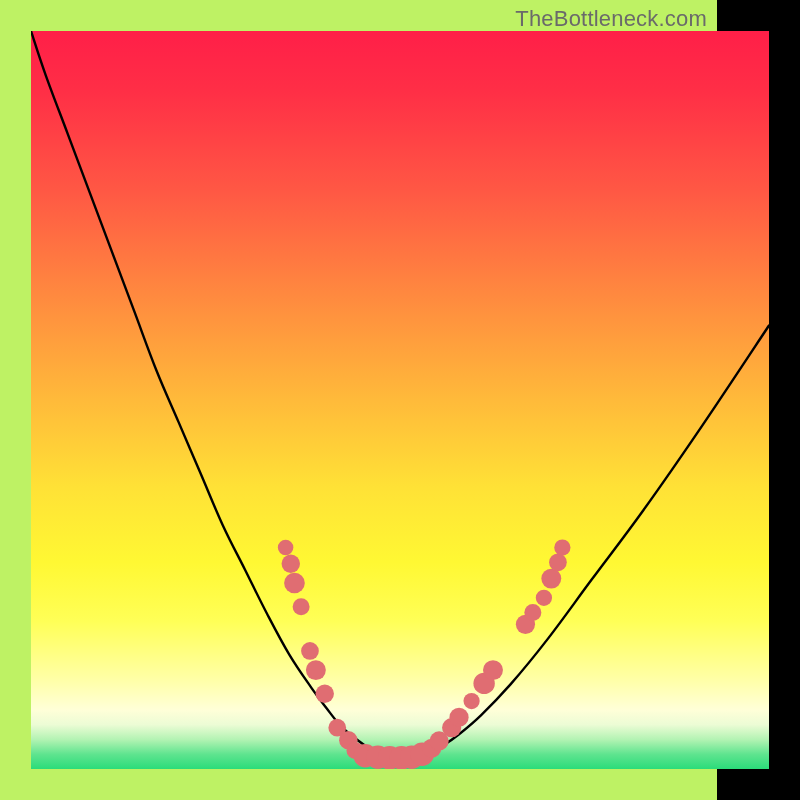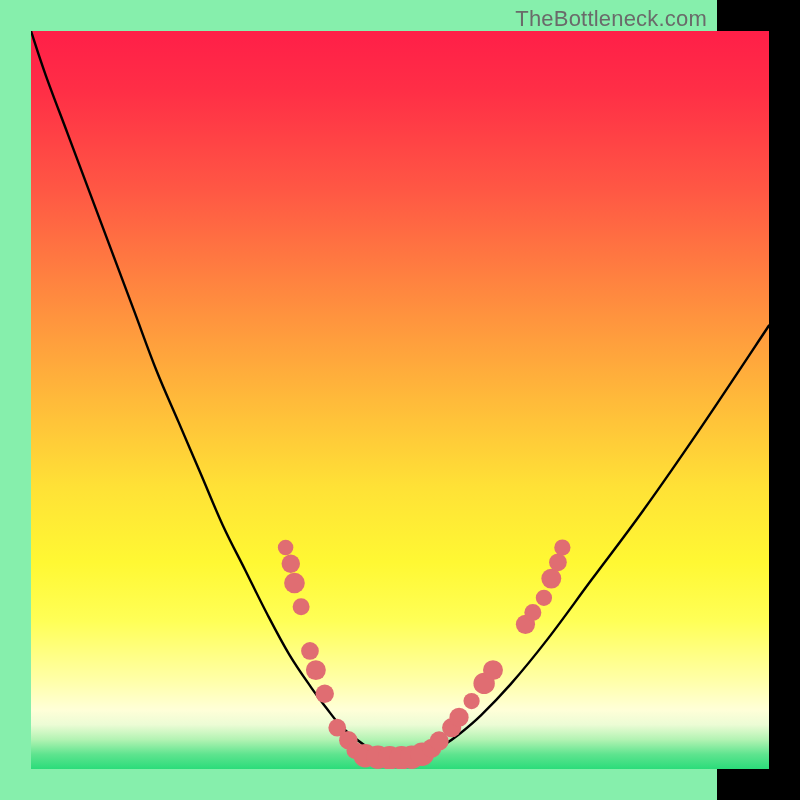--- a/index.html
+++ b/index.html
@@ -10,21 +10,21 @@
     overflow: hidden;
     background: #000;
     font-family: Arial, Helvetica, sans-serif;
   }
   .frame {
     position: absolute;
     top: 0;
     left: 0;
     width: 717px;
     height: 800px;
-    background: #86efac;
+    background: #bef264;
   }
   .plot {
     position: absolute;
     top: 31px;
     left: 31px;
     width: 738px;
     height: 738px;
     overflow: hidden;
   }
   .gradient {

